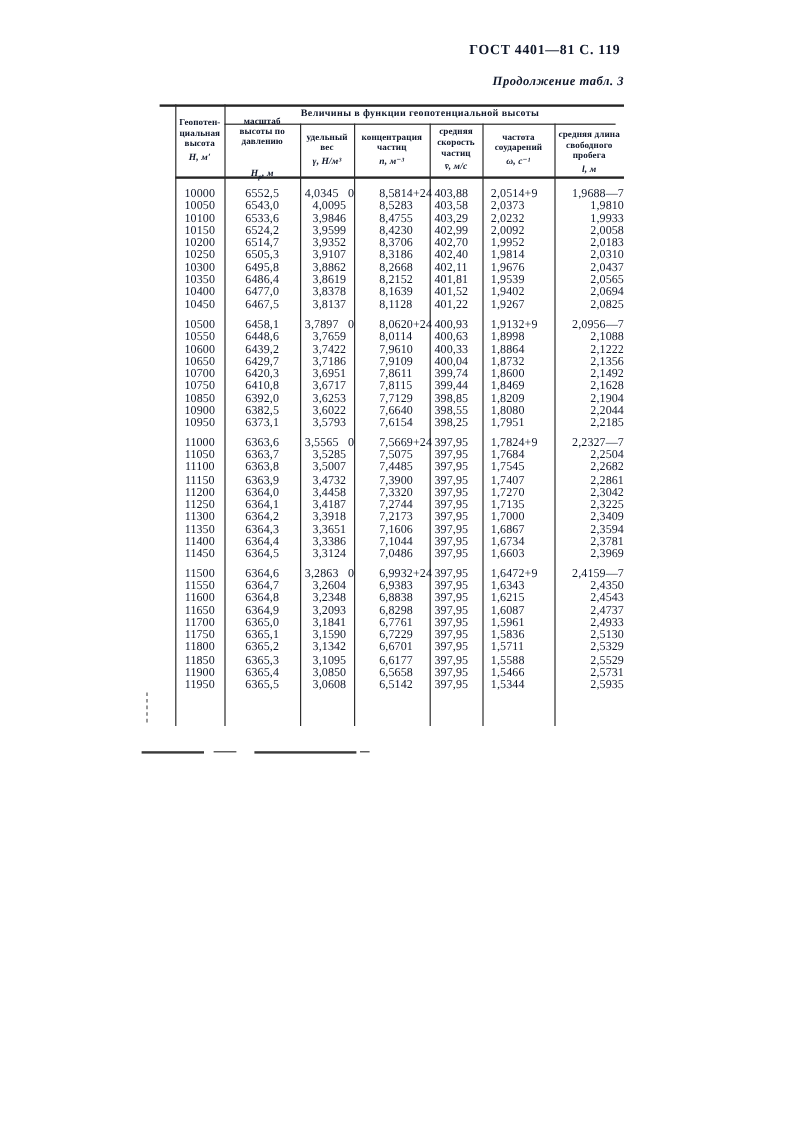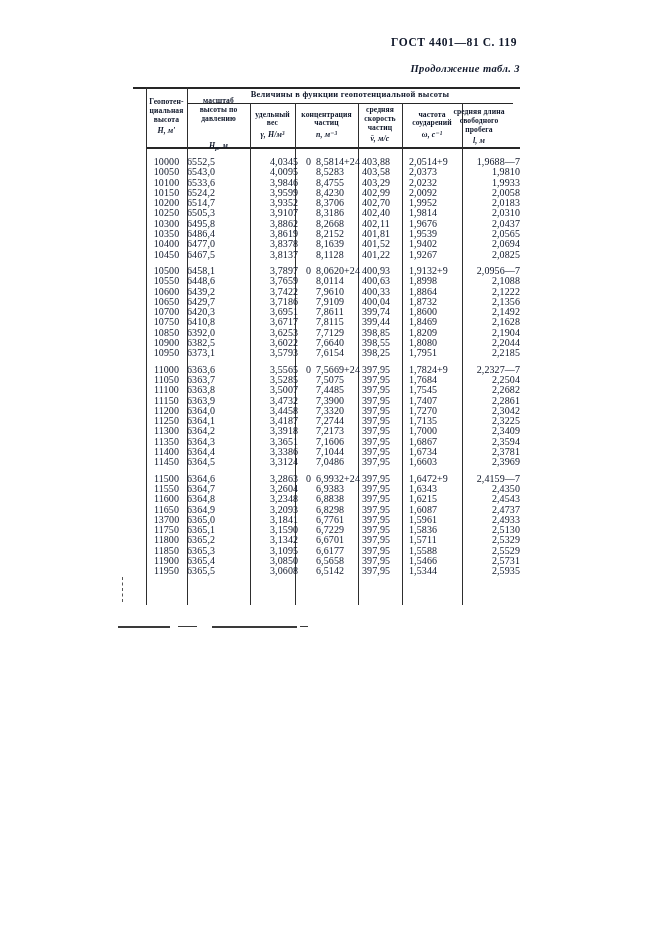--- a/index.html
+++ b/index.html
@@ -29,32 +29,32 @@
             font-weight:600;letter-spacing:0.1px;}
   .hdr-title{white-space:pre-line;}
   .hdr-unit{font-style:italic;margin-top:2.5px;font-size:7.9px;white-space:nowrap;}
   .hdr-unit sub{font-size:6px;vertical-align:-2px;}
   .hc0{left:0;  top:0;   width:41px;height:60px;}
   .hc1{left:41px; top:16px;width:63px;height:44px;gap:16px;}
   .hc2{left:104px;top:16px;width:45px;height:44px;}
   .hc3{left:149px;top:16px;width:63px;height:44px;}
   .hc4{left:212px;top:16px;width:44px;height:44px;}
   .hc5{left:256px;top:16px;width:60px;height:44px;}
-  .hc6{left:304px;top:16px;width:58px;height:48px;justify-content:center;}
+  .hc6{left:316px;top:16px;width:58px;height:48px;justify-content:center;}
 
   
   .table-body{position:absolute;left:0;top:61px;width:374px;}
   .block{margin-top:9px;}
   .block + .block{margin-top:6px;}
   .row{display:flex;height:10.3px;font-size:10px;line-height:10.3px;font-weight:400;
        letter-spacing:0.1px;}
   .cell{display:block;box-sizing:border-box;white-space:nowrap;}
   .c0{width:41px;text-align:center;}
-  .c1{width:63px;}
-  .c2{width:45px;text-align:center;padding-left:20px;white-space:pre;}
+  .c1{width:63px;text-align:center;}
+  .c2{width:45px;text-align:center;padding-left:4px;white-space:pre;}
   .c3{width:63px;text-align:left;padding-left:21px;white-space:pre;}
   .c4{width:44px;text-align:left;padding-left:4px;}
   .c5{width:60px;text-align:left;padding-left:7px;}
   .c6{width:58px;text-align:right;padding-left:5px;}
 
   
   .foot-seg{position:absolute;height:2px;background:#3a3a3a;top:626px;}
   .fs1{left:118px;width:52px;}
   .fs2{left:178px;width:19px;height:1px;}
   .fs3{left:212px;width:85px;}
@@ -430,21 +430,21 @@
           <div class="row">
             <span class="cell c0">11650</span>
             <span class="cell c1">6364,9</span>
             <span class="cell c2">3,2093</span>
             <span class="cell c3">6,8298</span>
             <span class="cell c4">397,95</span>
             <span class="cell c5">1,6087</span>
             <span class="cell c6">2,4737</span>
           </div>
           <div class="row">
-            <span class="cell c0">13700</span>
+            <span class="cell c0">11700</span>
             <span class="cell c1">6365,0</span>
             <span class="cell c2">3,1841</span>
             <span class="cell c3">6,7761</span>
             <span class="cell c4">397,95</span>
             <span class="cell c5">1,5961</span>
             <span class="cell c6">2,4933</span>
           </div>
           <div class="row">
             <span class="cell c0">11750</span>
             <span class="cell c1">6365,1</span>

